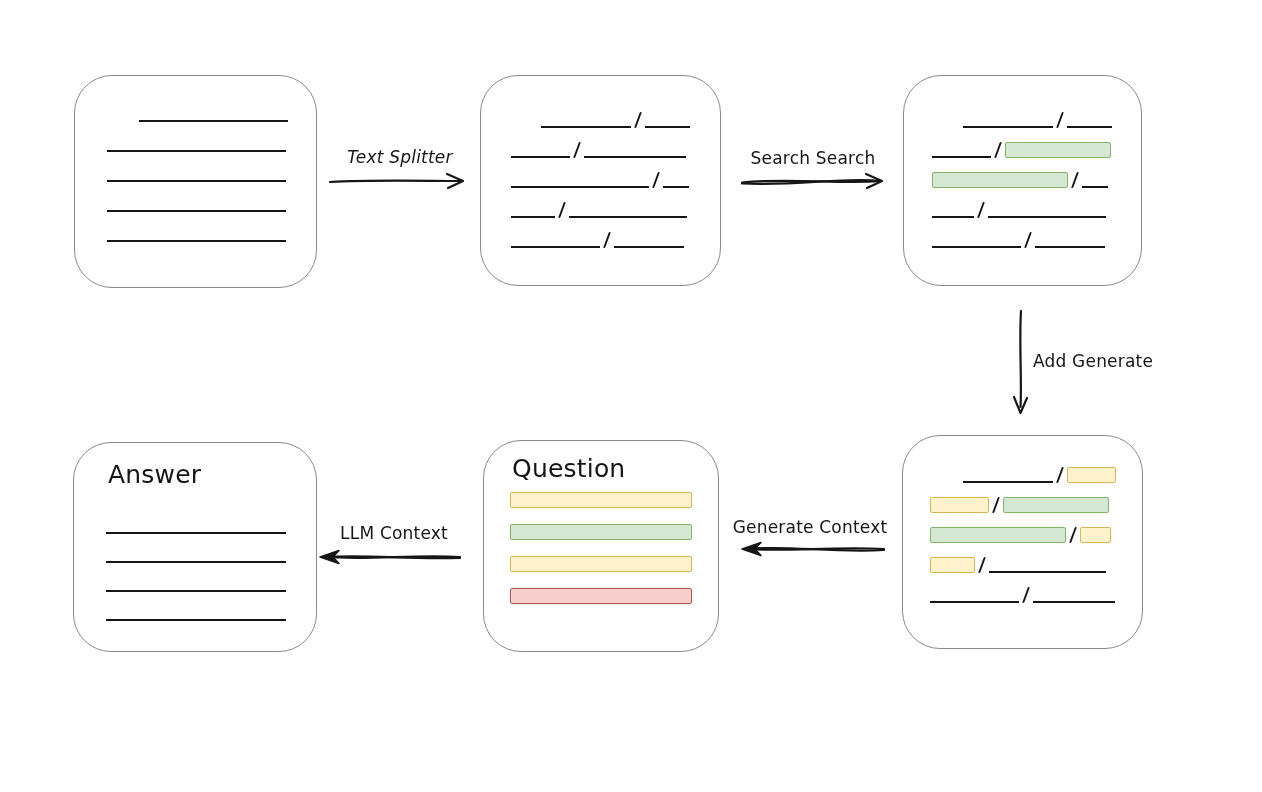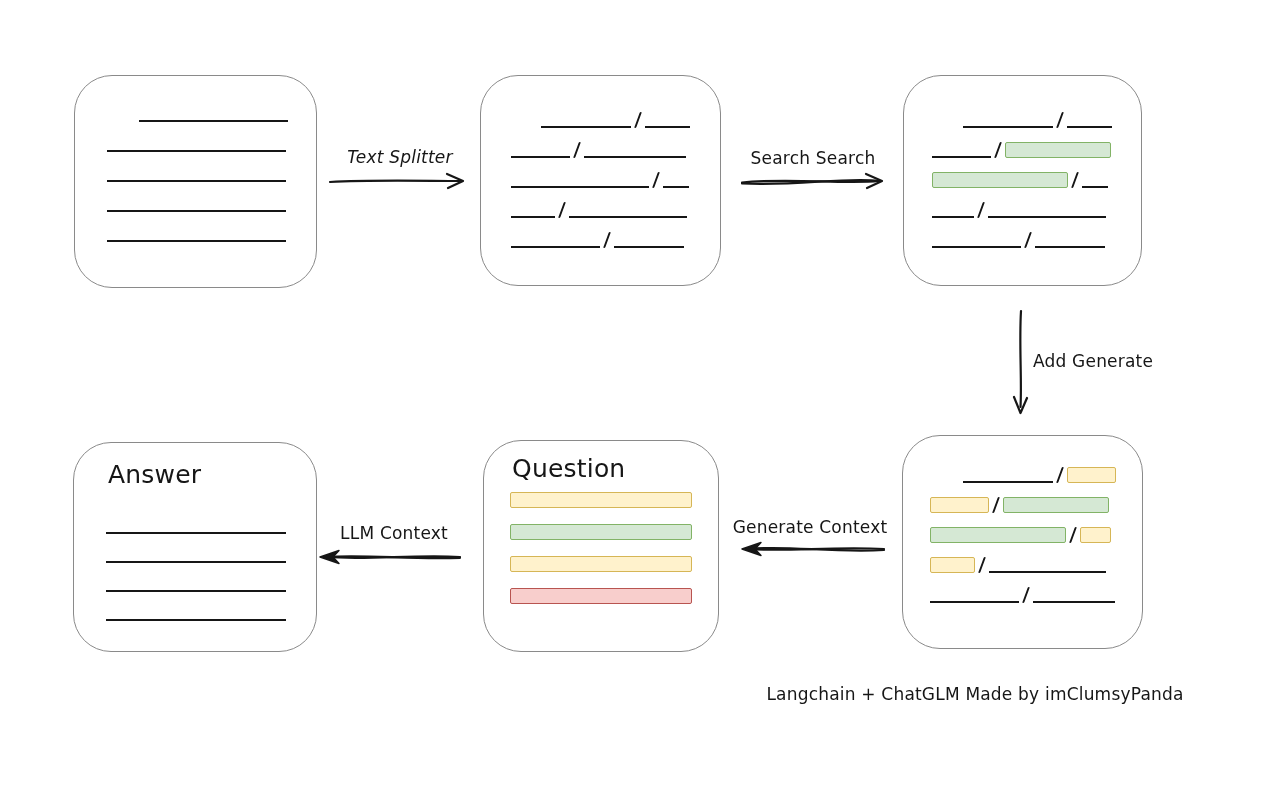--- a/index.html
+++ b/index.html
@@ -242,14 +242,13 @@
     <path d="M149,12 C100,9 52,15 13,12"></path>
     <path d="M149,13 C98,16 50,8 13,12"></path>
     <path class="fill" d="M26,5.5 L7,12 L26,18.5 L20,12 Z"></path>
   </svg>
   <svg class="arrow" id="arrow-llm-response" width="150" height="24">
     <path d="M146,12 C100,9.5 55,15 12,12"></path>
     <path d="M146,12.8 C98,15 52,9 12,12"></path>
     <path class="fill" d="M25,5.5 L6,12 L25,18.5 L19,12 Z"></path>
   </svg>
 
-  <div class="caption">Langchain + ChatGLM Made by imClumsyPanda</div>
 </div>
 
 </body></html>

